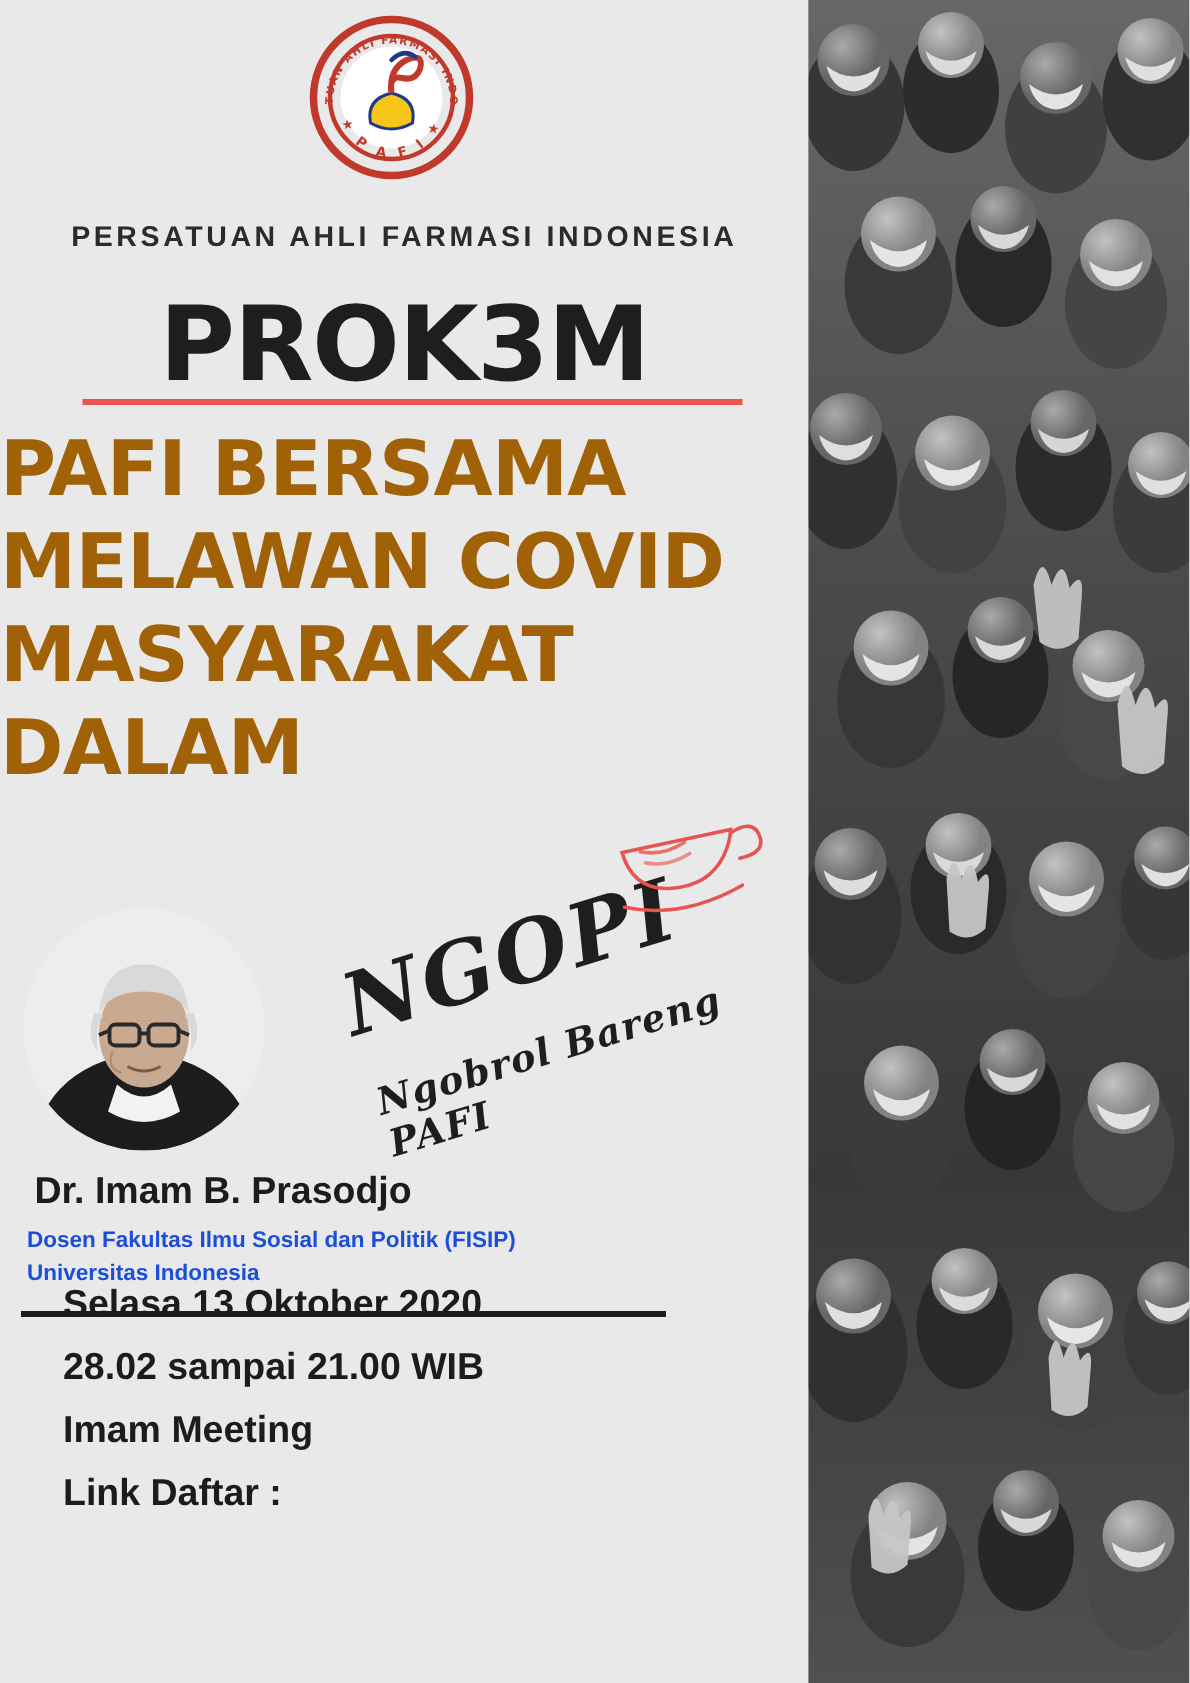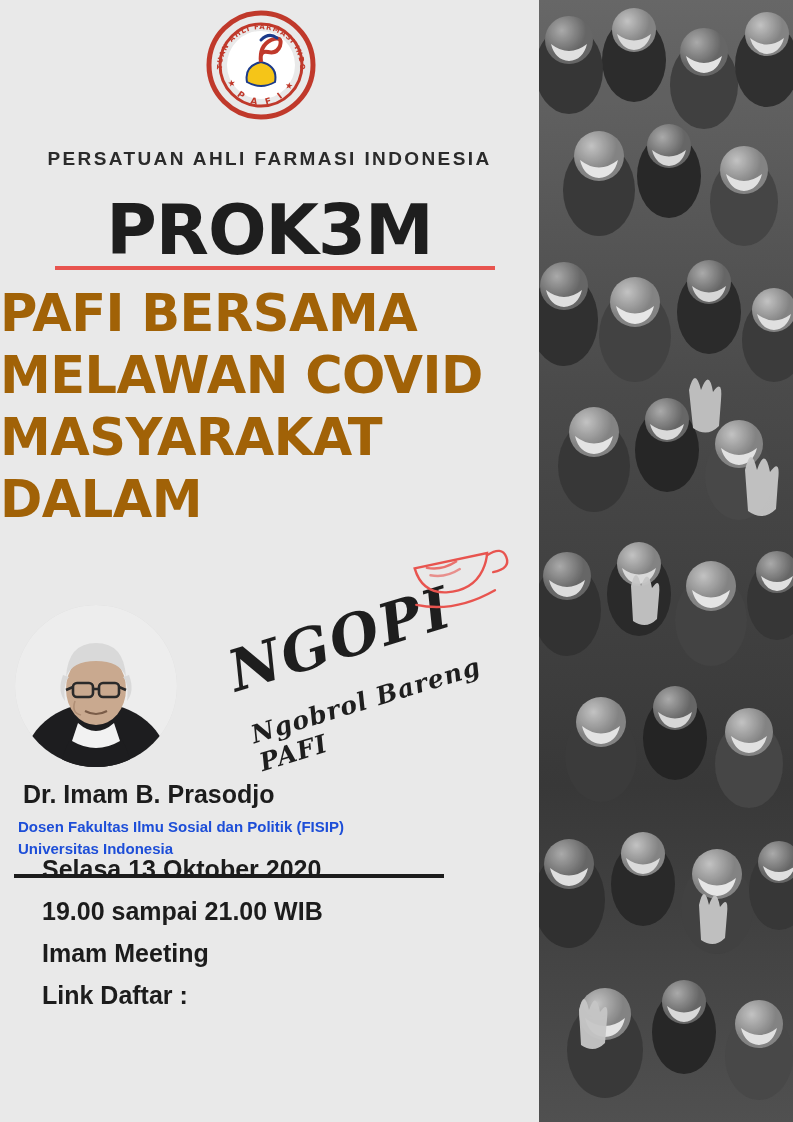--- a/index.html
+++ b/index.html
@@ -390,18 +390,18 @@
   <div class="speaker-name">Dr. Imam B. Prasodjo</div>
   <div class="speaker-role">
     <div>Dosen Fakultas Ilmu Sosial dan Politik (FISIP)</div>
     <div>Universitas Indonesia</div>
   </div>
 
   <div class="rule2"></div>
 
   <div class="details">
     <div>Selasa 13 Oktober 2020</div>
-    <div>19.00 sampai 21.00 WIB</div>
+    <div>28.02 sampai 21.00 WIB</div>
     <div>Imam Meeting</div>
     <div>Link Daftar :</div>
   </div>
 
 </div>
 
 </body></html>

